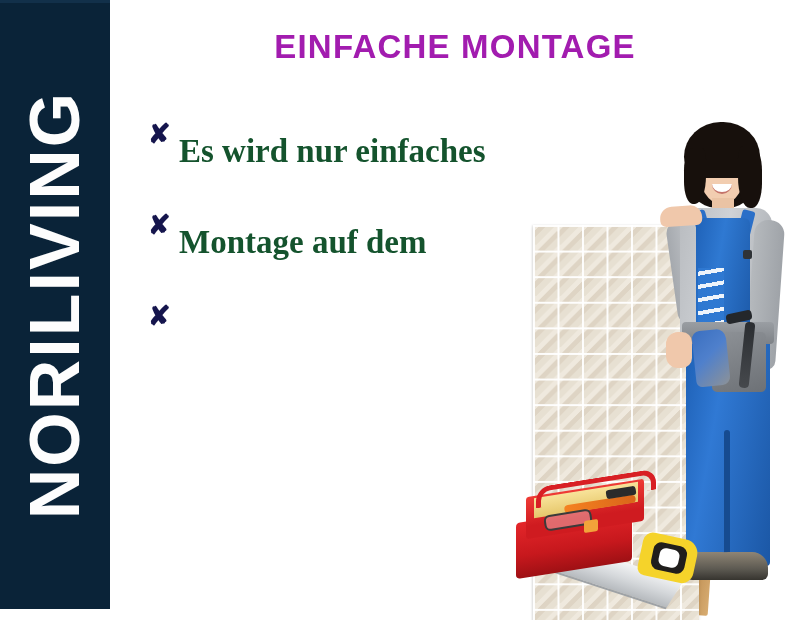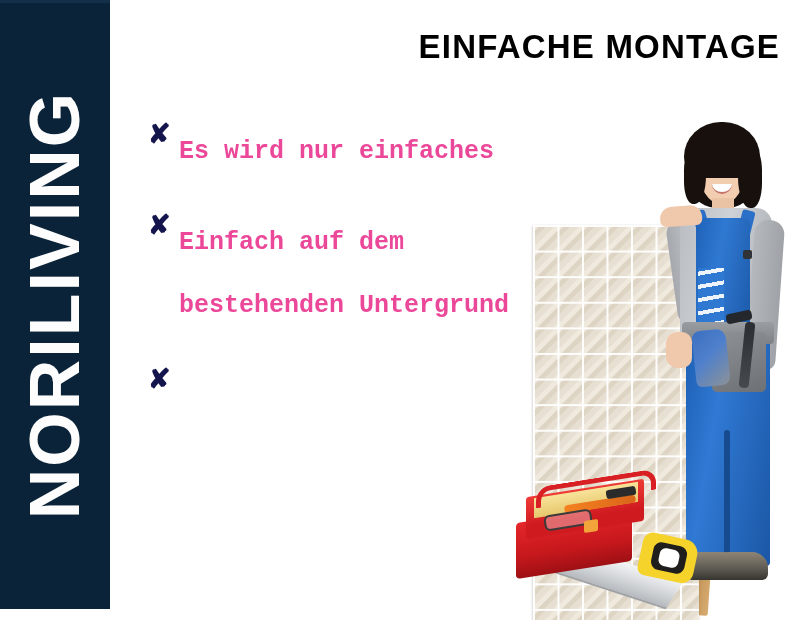--- a/index.html
+++ b/index.html
@@ -49,22 +49,22 @@
     letter-spacing: 2px;
     line-height: 1;
   }
 
   
   #page-title {
     position: absolute;
     left: 130px;
     top: 28px;
     width: 650px;
-    text-align: right;
-    color: #000000;
+    text-align: center;
+    color: #a21caf;
     font-family: "Liberation Sans", sans-serif;
     font-weight: bold;
     font-size: 33px;
     letter-spacing: 1.2px;
   }
 
   
   #bullet-list {
     position: absolute;
     left: 148px;
@@ -81,24 +81,24 @@
     left: 0;
     top: -2px;
     color: #15154d;
     font-family: "Liberation Sans", sans-serif;
     font-weight: bold;
     font-size: 27px;
     line-height: 32px;
   }
   .bullet-text {
     padding-left: 31px;
-    color: #ec4899;
-    font-family: Liberation Mono, monospace;
+    color: #14532d;
+    font-family: Liberation Serif, serif;
     font-weight: bold;
-    font-size: 25px;
+    font-size: 33px;
     line-height: 63px;
   }
   .bullet-text .ln {
     display: block;
     white-space: nowrap;
   }
 
   
   #photo {
     position: absolute;
@@ -341,22 +341,21 @@
     <div class="bullet-item">
       <span class="bullet-mark">✘</span>
       <div class="bullet-text">
         <span class="ln">Es wird nur einfaches</span>
       </div>
     </div>
 
     <div class="bullet-item">
       <span class="bullet-mark">✘</span>
       <div class="bullet-text">
-        <span class="ln">Einfach auf dem</span>
-        <span class="ln">bestehenden Untergrund</span>
+        <span class="ln">Montage auf dem</span>
       </div>
     </div>
 
     <div class="bullet-item">
       <span class="bullet-mark">✘</span>
       <div class="bullet-text">
       </div>
     </div>
 
   </div>

